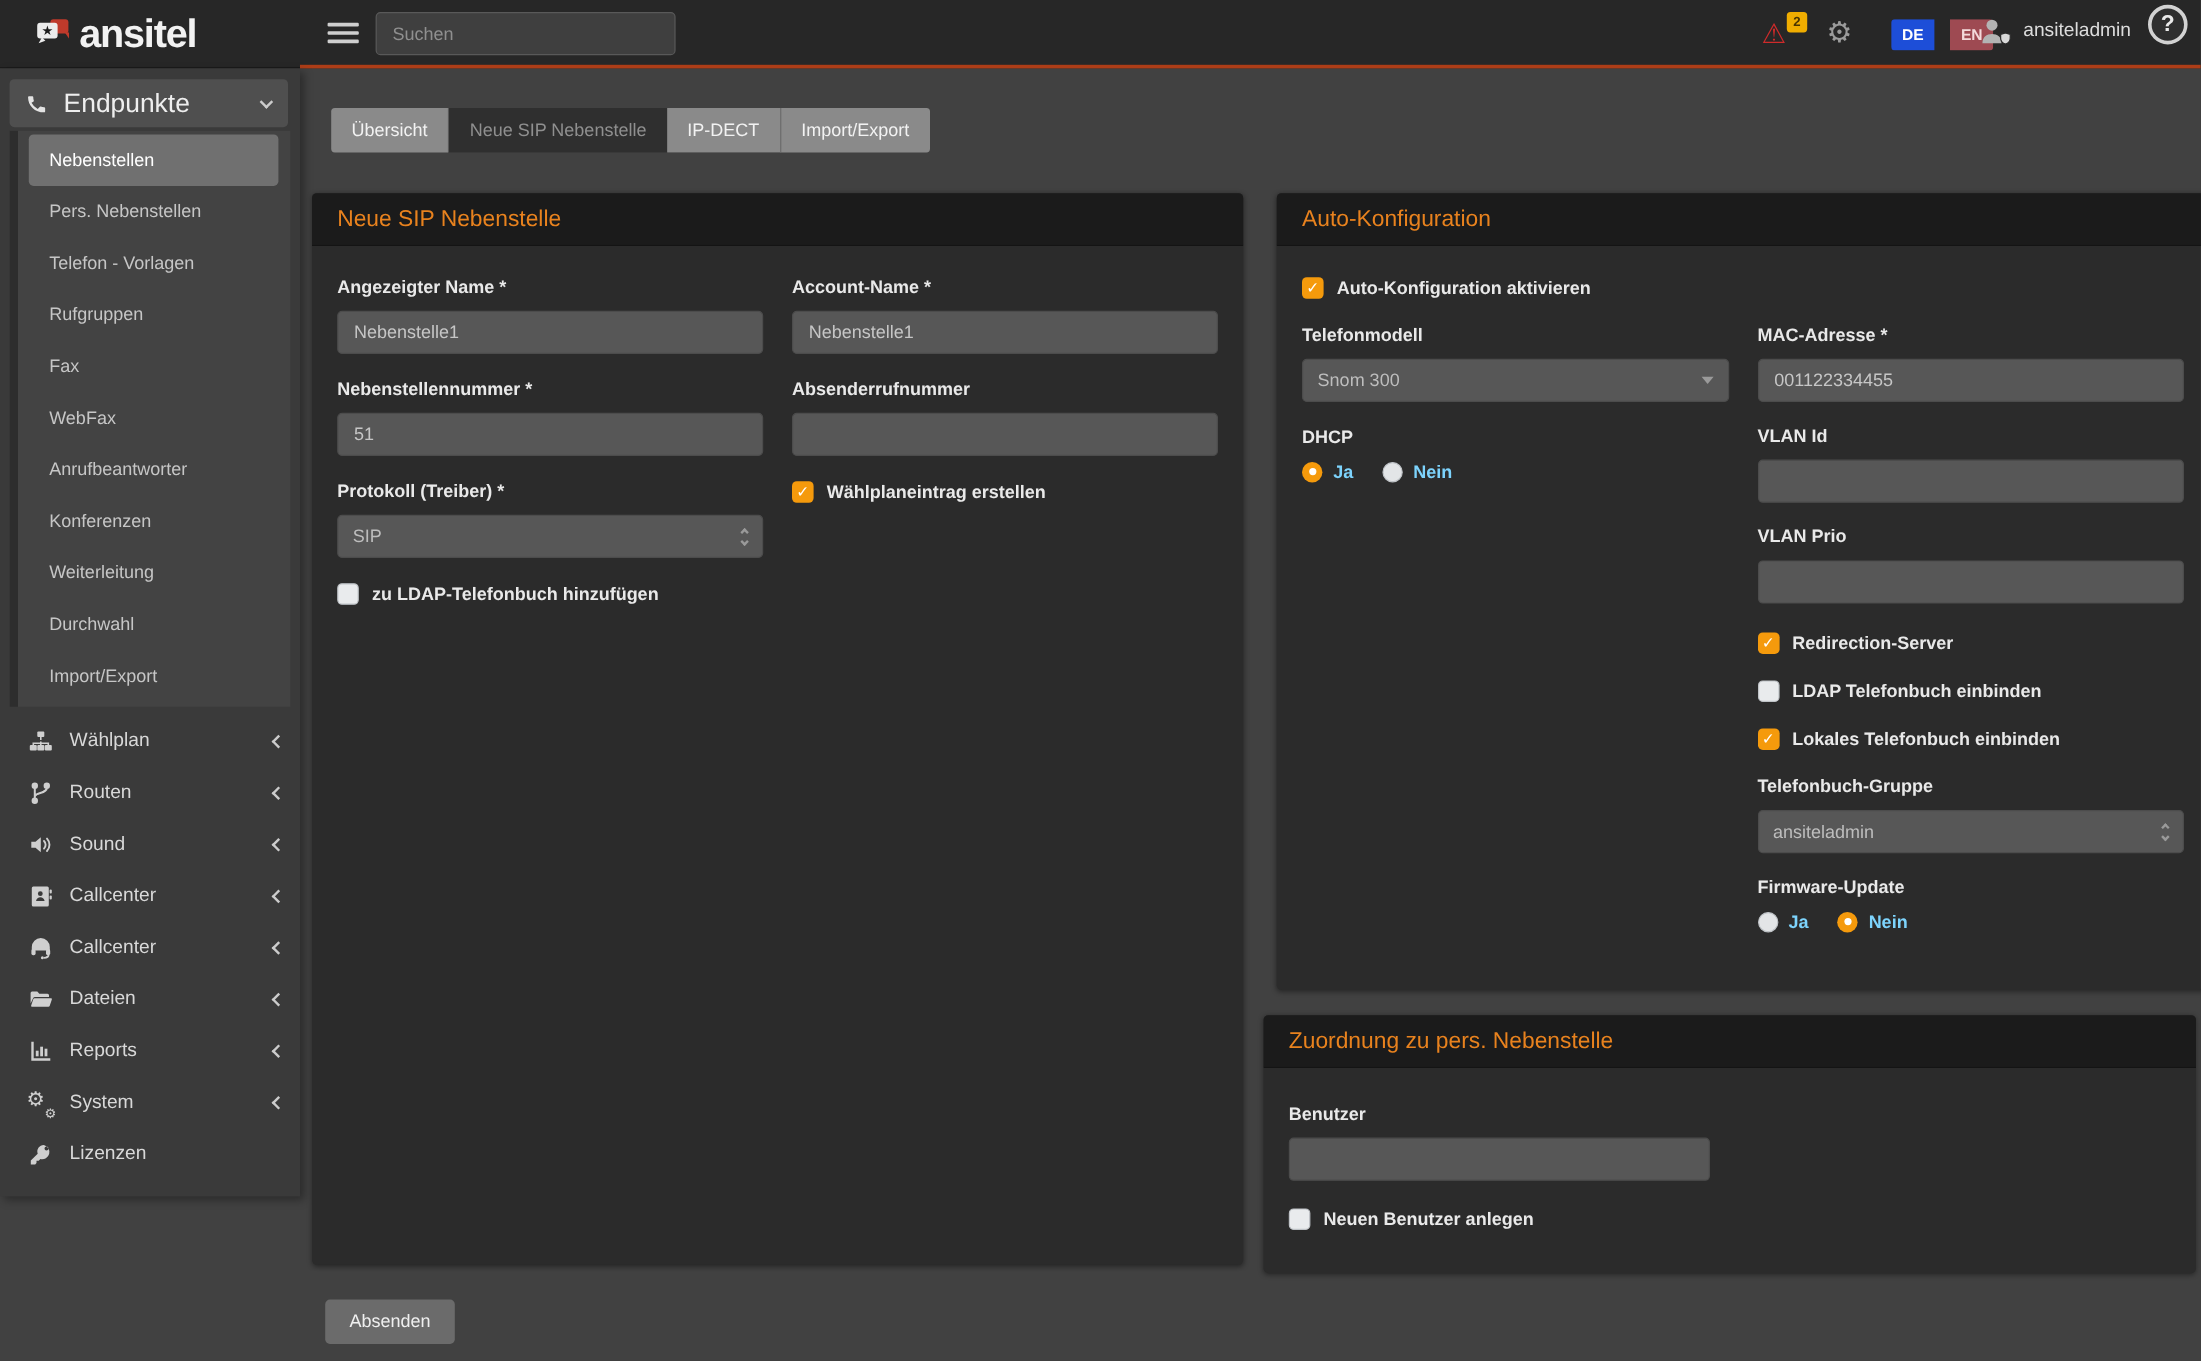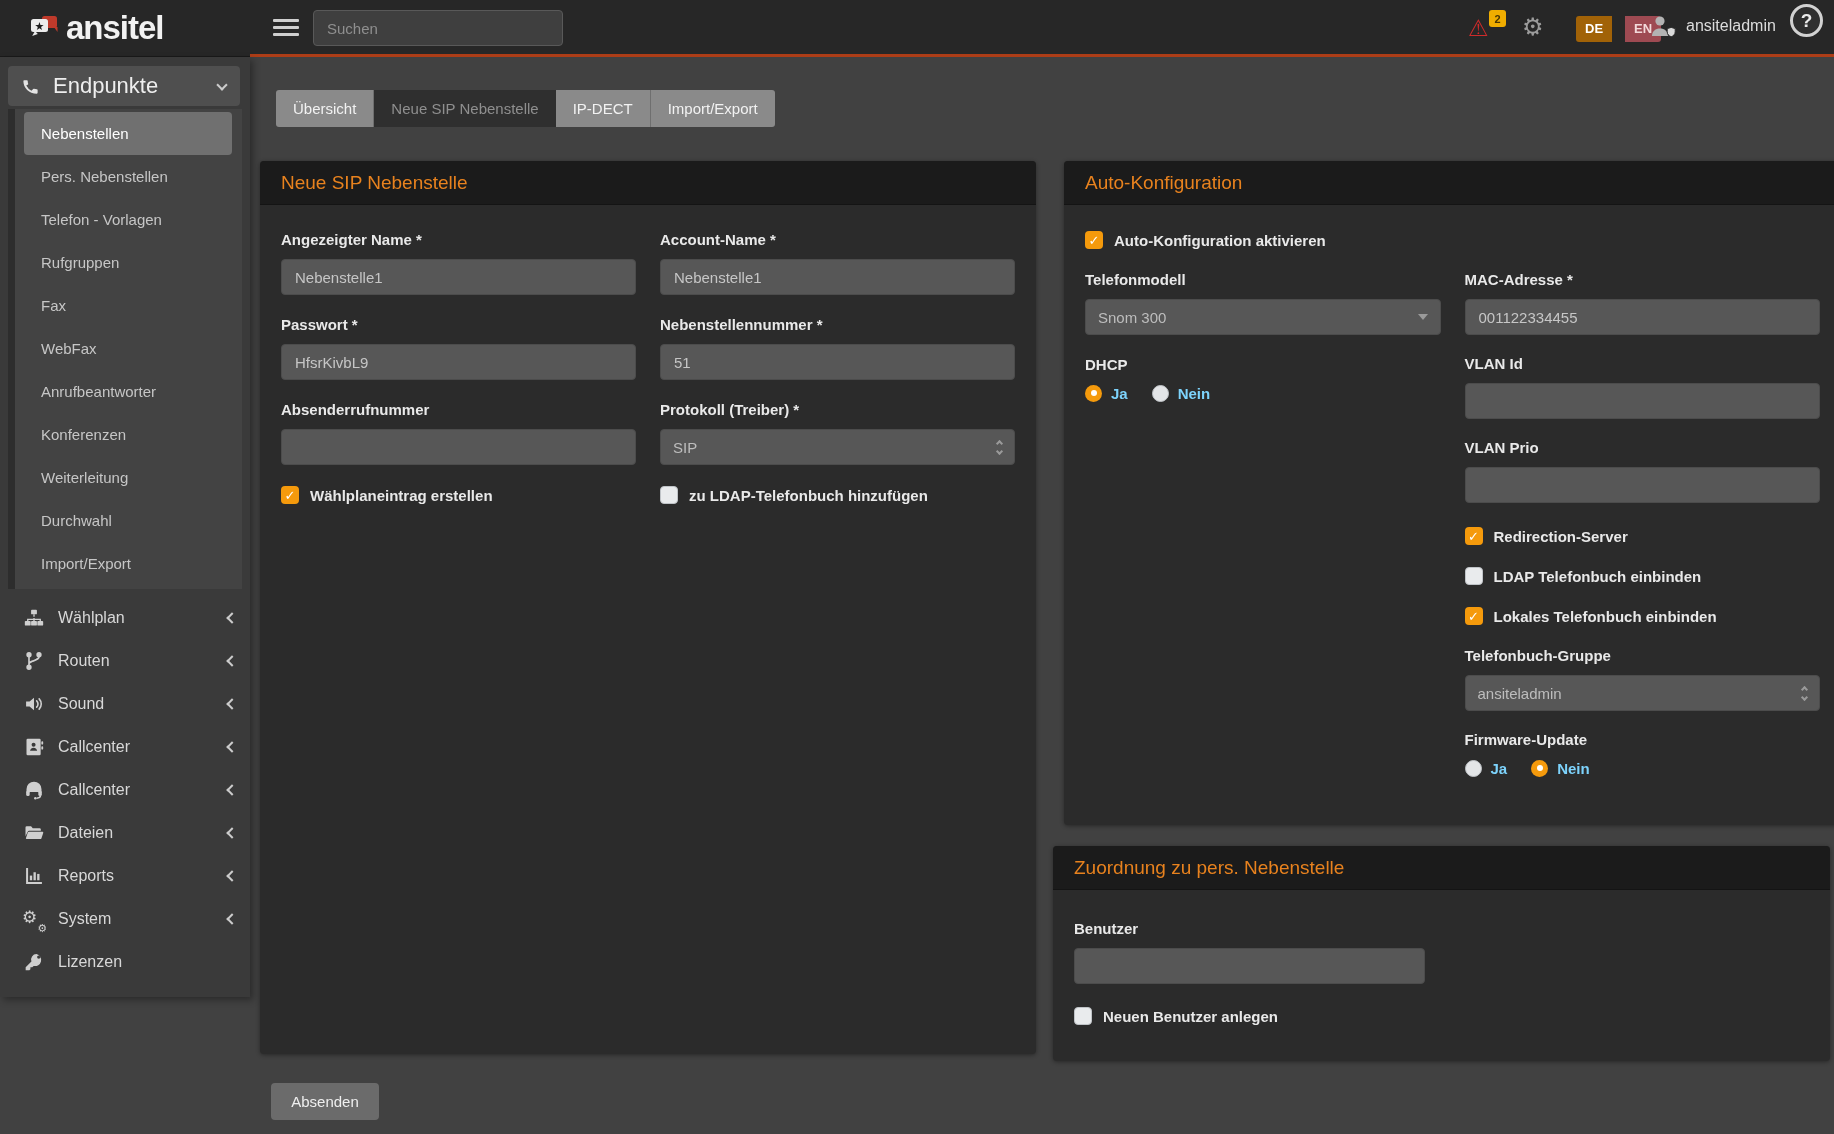--- a/index.html
+++ b/index.html
@@ -31,21 +31,21 @@
   #alert-badge {
     position:absolute; right:-4px; top:-4px; min-width:17px; height:17px;
     background:#f0ad00; color:#4a3500; font-size:11px; font-weight:bold;
     border-radius:3px; display:flex; align-items:center; justify-content:center; padding:0 3px;
   }
   #gear-top { position:absolute; left:1272px; top:13px; font-size:24px; color:#9b9b9b; cursor:pointer; }
   #lang-switch {
     position:absolute; left:1326px; top:16px; height:26px; display:flex;
     border-radius:3px; overflow:hidden; font-size:13px; font-weight:bold; cursor:pointer;
   }
-  #lang-de { background:#a16207; color:#fff; padding:5px 9px; }
+  #lang-de { background:#1d4ed8; color:#fff; padding:5px 9px; }
   #lang-en { background:#9e4a52; color:#f3d9da; padding:5px 9px;margin-left:13px; }
   #user-wrap { position:absolute; left:1400px; top:13px; display:flex; align-items:center; gap:9px; cursor:pointer; }
   #user-name { font-size:16px; color:#dcdcdc; }
   #help-btn {
     position:absolute; left:1540px; top:4px; width:33px; height:33px; border-radius:50%;
     border:3px solid #d2d2d2; background:#2f2f2f; color:#eaeaea; font-size:19px; font-weight:bold;
     display:flex; align-items:center; justify-content:center; cursor:pointer;
   }
 
   
@@ -337,24 +337,20 @@
 <div class="panel" id="panel-new-sip">
   <div class="panel-header">Neue SIP Nebenstelle</div>
   <div class="panel-body two-col">
     <div class="field">
       <label>Angezeigter Name *</label>
       <input class="tinput" value="Nebenstelle1" style="">
     </div>
     <div class="field">
       <label>Account-Name *</label>
       <input class="tinput" value="Nebenstelle1" style="">
-    </div>
-    <div class="field">
-      <label>Passwort *</label>
-      <input class="tinput" value="HfsrKivbL9" style="">
     </div>
     <div class="field">
       <label>Nebenstellennummer *</label>
       <input class="tinput" value="51" style="">
     </div>
     <div class="field">
       <label>Absenderrufnummer</label>
       <input class="tinput" value="" style="">
     </div>
     <div class="field">

